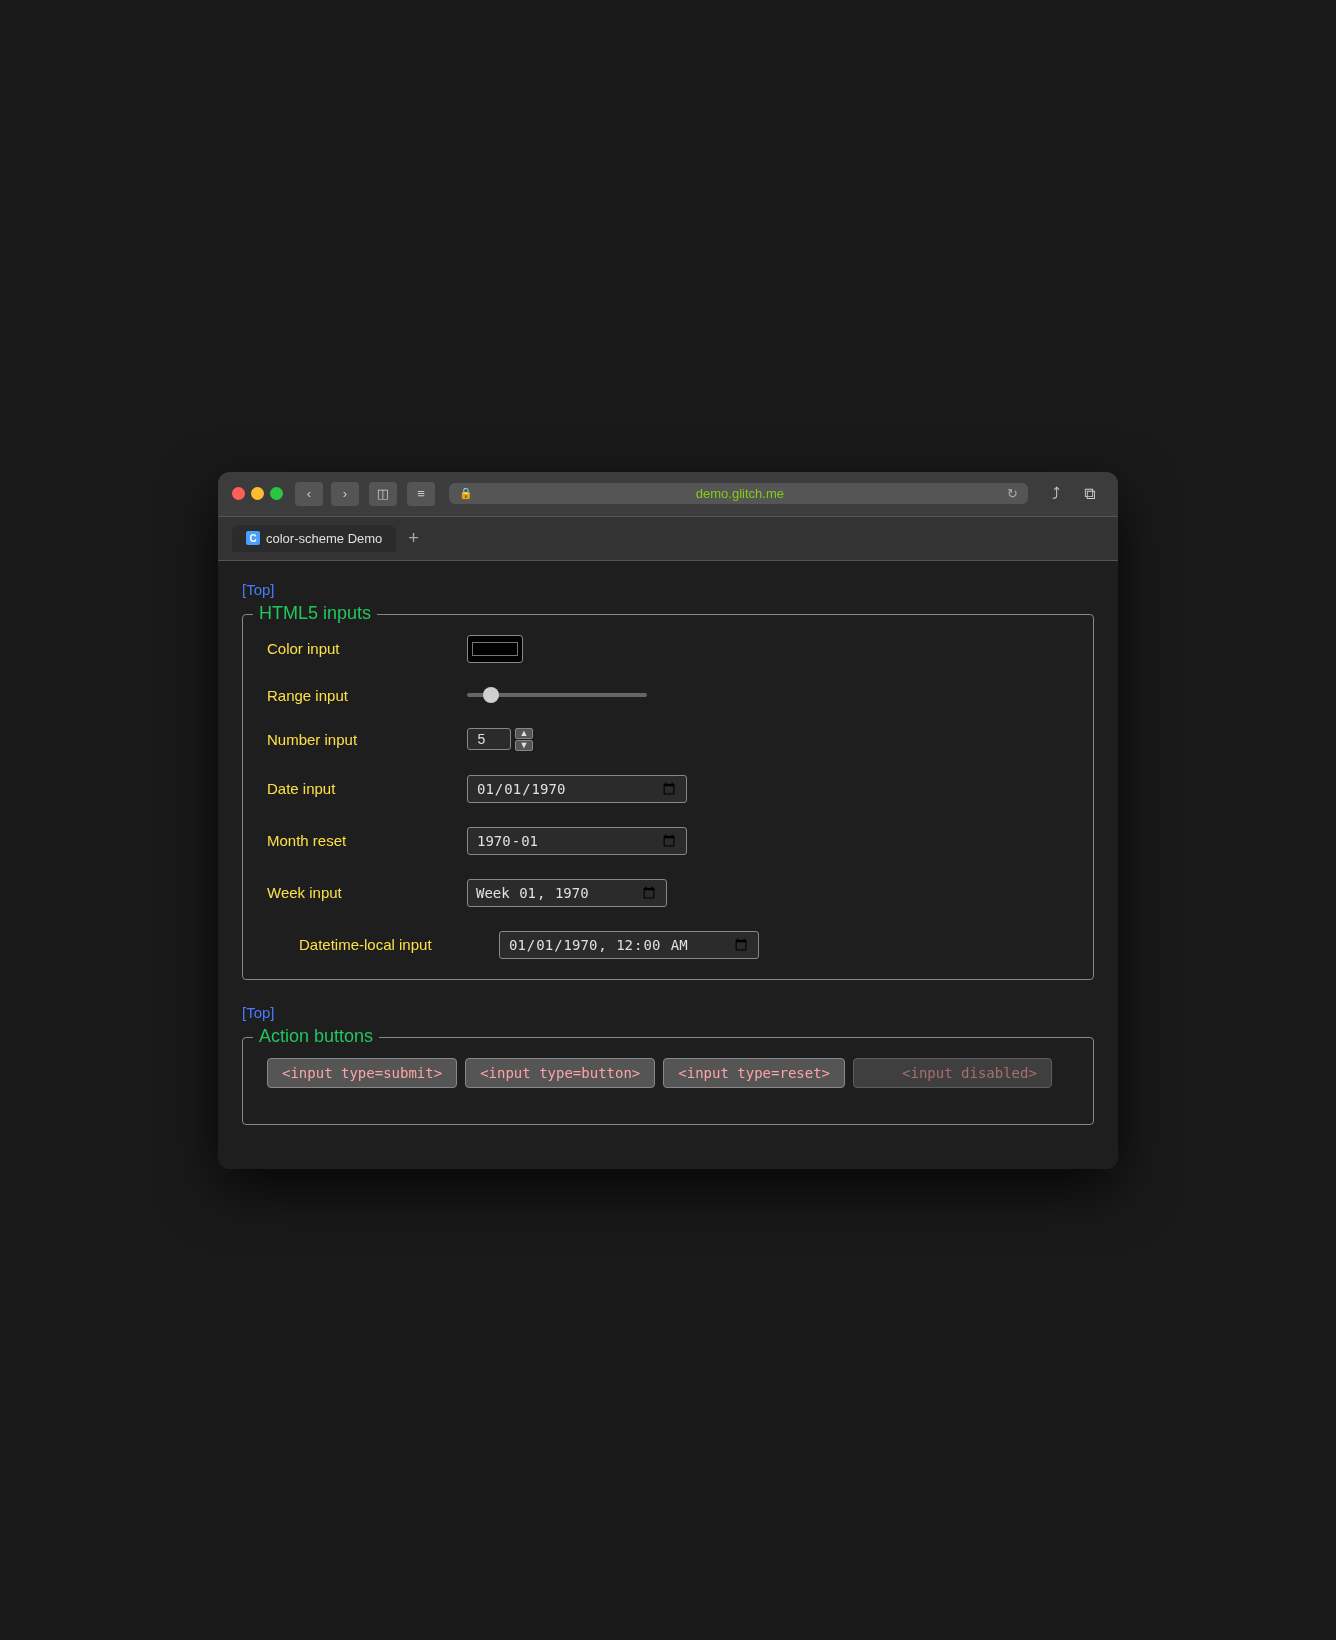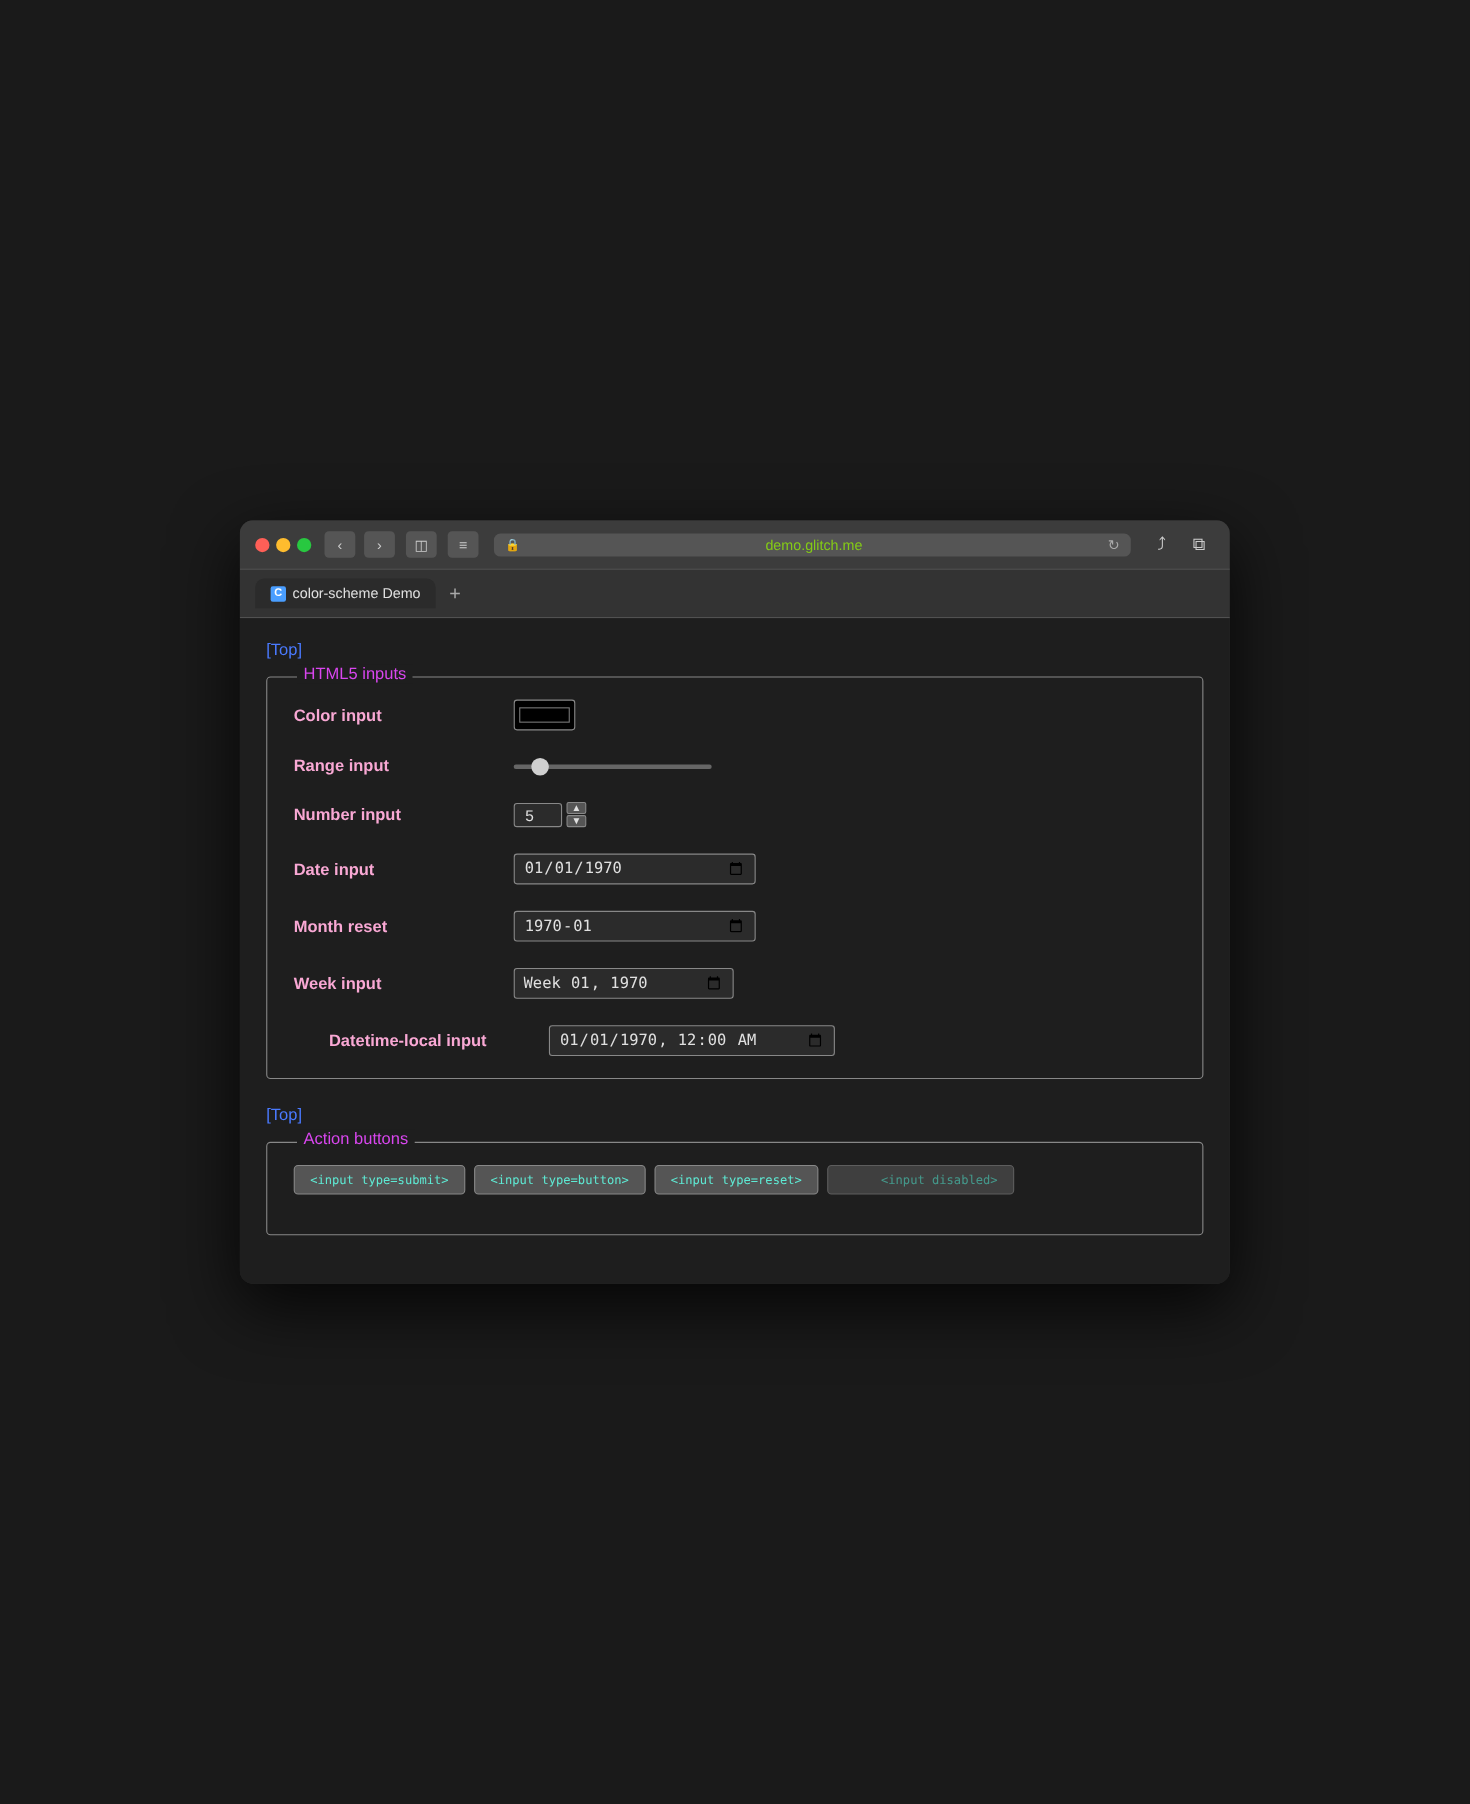--- a/index.html
+++ b/index.html
@@ -188,43 +188,42 @@
       border: 1px solid #888;
       border-radius: 4px;
       padding: 20px 24px;
       margin-bottom: 24px;
       position: relative;
     }
 
     .fieldset-legend {
       position: absolute;
       top: -12px;
-      left: 27px;
+      left: 10px;
       background: #1e1e1e;
       padding: 0 6px;
-      color: #d946ef;
-      font-size: 15px;
+      color: #22c55e;
+      font-size: 18px;
     }
 
     .input-row {
       display: flex;
       align-items: center;
       margin-bottom: 24px;
     }
 
     .input-row:last-child {
       margin-bottom: 0;
       margin-left: 32px;
     }
 
     .input-label {
-      color: #f9a8d4;
+      color: #fde047;
       font-size: 15px;
       min-width: 200px;
-      font-weight: bold;
     }
 
     input[type="color"] {
       width: 56px;
       height: 28px;
       border: 1px solid #888;
       border-radius: 3px;
       background: #000;
       cursor: pointer;
       padding: 2px;
@@ -310,22 +309,22 @@
       display: flex;
       flex-wrap: wrap;
       gap: 8px;
       margin-bottom: 16px;
     }
 
     .action-btn {
       background: #555;
       border: 1px solid #888;
       border-radius: 4px;
-      color: #5eead4;
-      font-size: 11px;
+      color: #fca5a5;
+      font-size: 14px;
       padding: 6px 14px;
       cursor: pointer;
       font-family: monospace;
     }
 
     .action-btn:disabled {
       opacity: 0.6;
       cursor: default;
       padding-left: 48px;
     }

